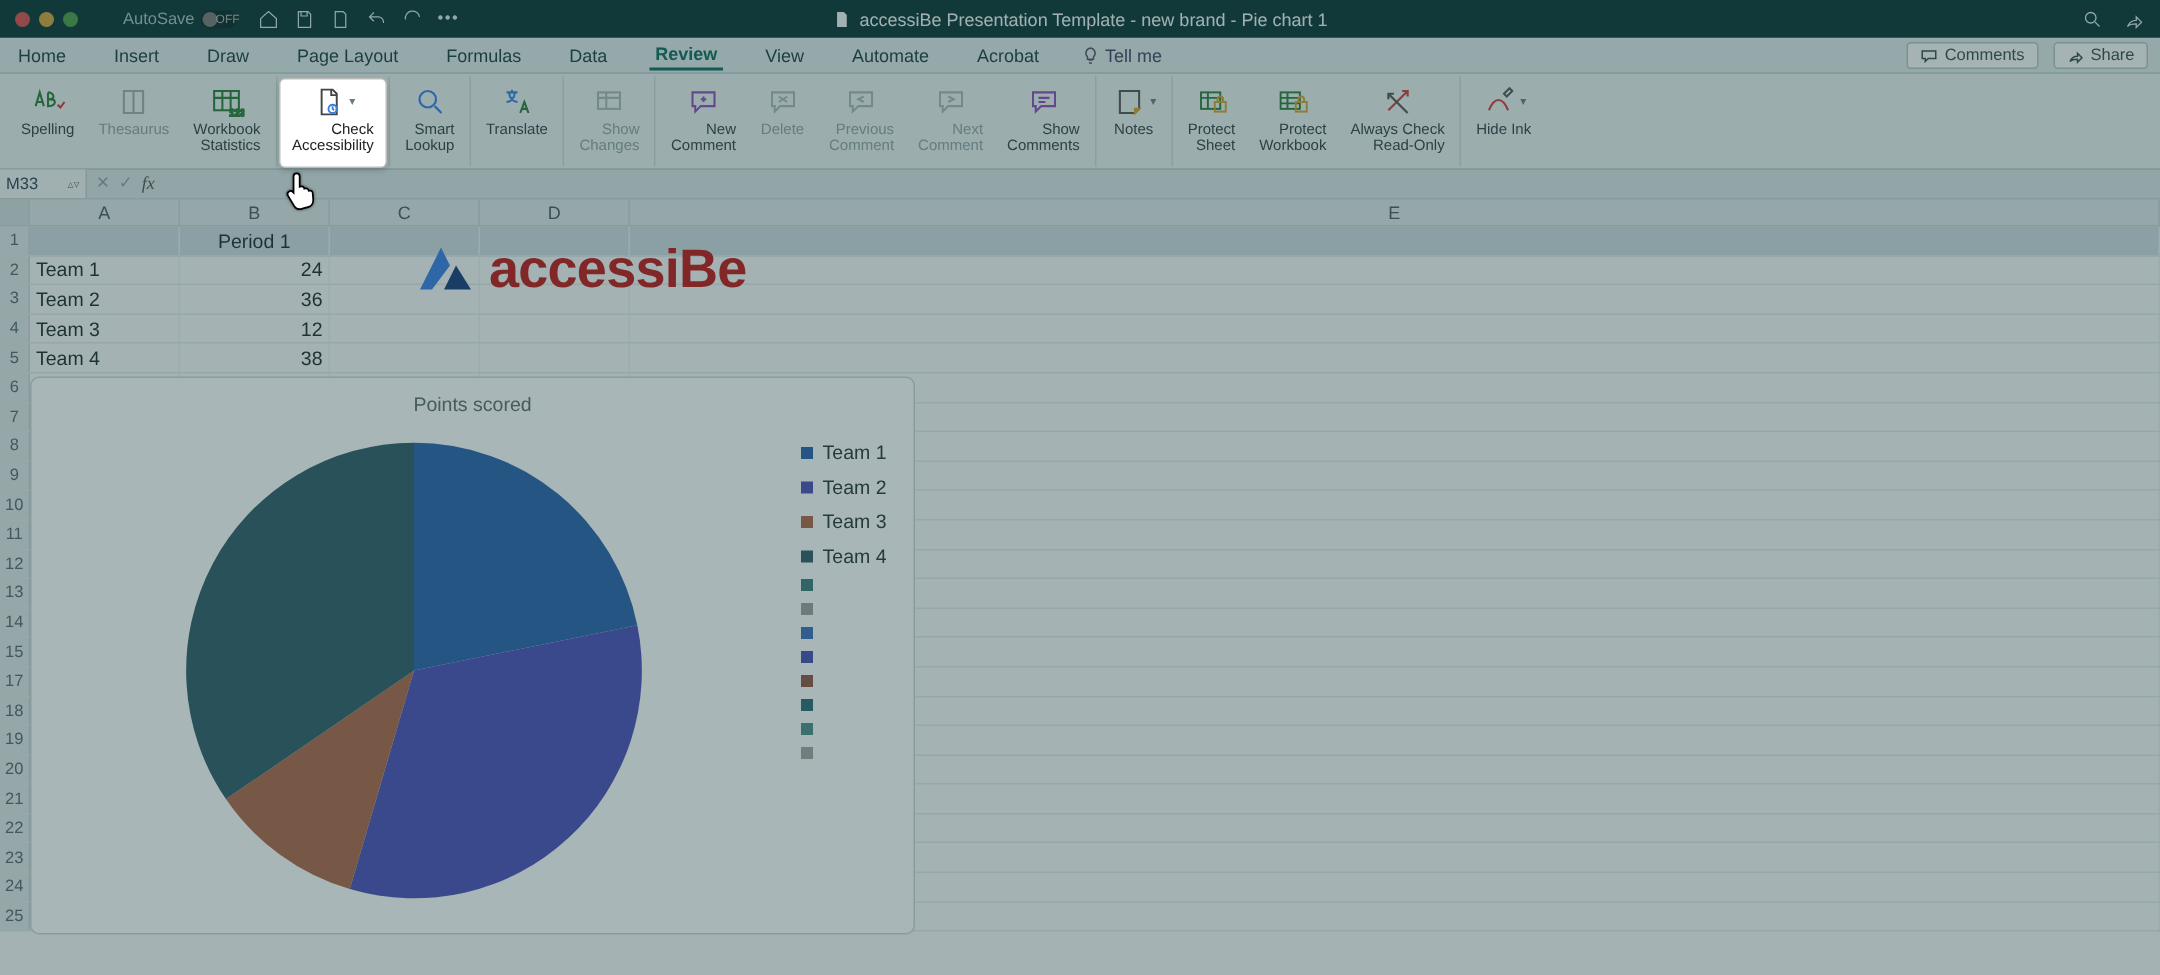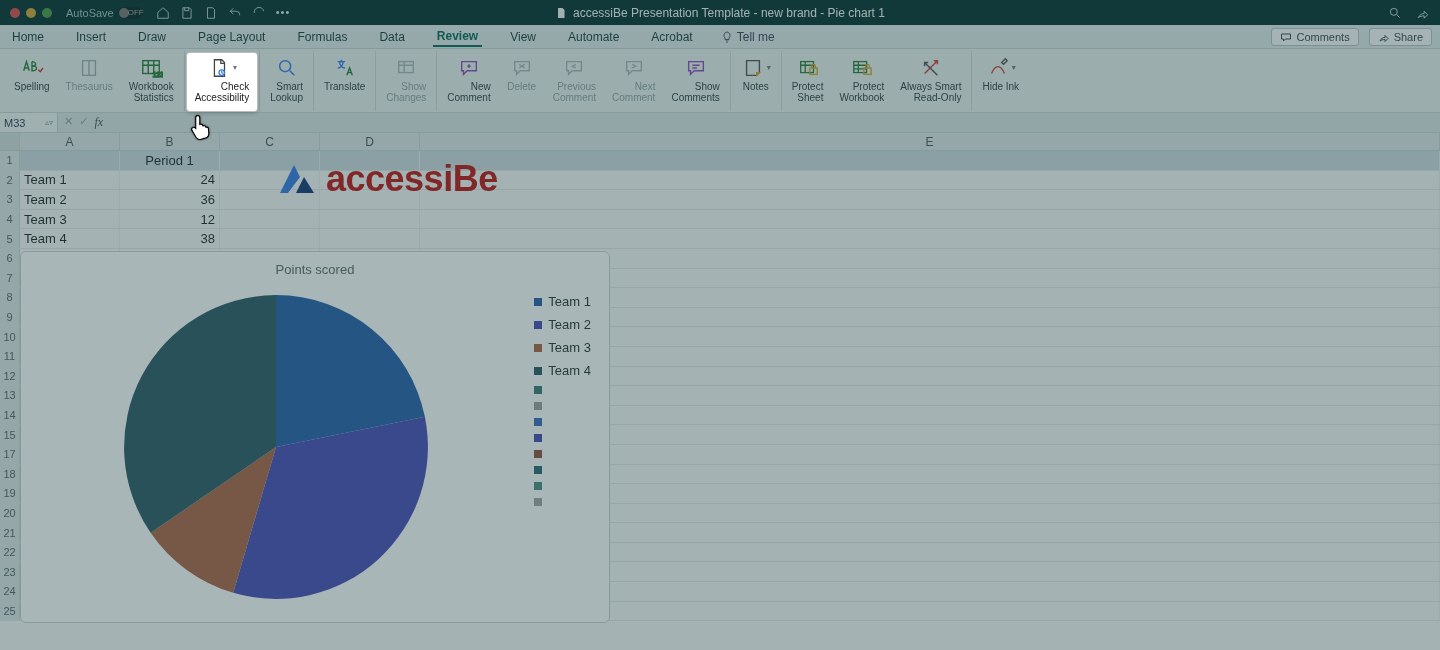--- a/index.html
+++ b/index.html
@@ -6,21 +6,21 @@
 html, body { width: 1440px; height: 650px; overflow: hidden; background: #1a4d4d; position: relative; }
 
 
 .dim-overlay { position: absolute; inset: 0; background: rgba(28,60,64,0.35); pointer-events: none; z-index: 500; }
 
 
 .titlebar { height: 25px; background: #0c3838; display: flex; align-items: center; padding: 0 10px; color: #aaccc8; font-size: 11px; position: relative; }
 .traffic { display: flex; gap: 6px; }
 .traffic span { width: 10px; height: 10px; border-radius: 50%; display:inline-block; }
 .tl-red { background:#d15050; } .tl-yellow{background:#c9a23c;} .tl-green{background:#4a9a4a;}
-.autosave { margin-left: 14px; display:flex; align-items:center; gap:4px; color:#9ebeba; }
+.autosave { margin-left: 30px; display:flex; align-items:center; gap:4px; color:#9ebeba; }
 .autosave .toggle { width:24px; height:12px; background:#0a2a2a; border-radius:6px; display:flex; align-items:center; padding:1px; }
 .autosave .toggle .knob{ width:10px;height:10px;border-radius:50%;background:#777; margin-left:0;}
 .autosave .off { font-size:8px; color:#aaa; margin-left:-18px; }
 .title-icons { margin-left: 12px; display:flex; gap:10px; color:#cfe2df; }
 .title-icons svg{width:14px;height:14px;stroke:#cfe2df;fill:none;stroke-width:1.4;}
 .doc-title { position:absolute; left:50%; transform:translateX(-50%); display:flex; align-items:center; gap:6px; color:#e8f0ef; font-size:12px;}
 .doc-title svg{width:12px;height:14px;fill:#e8f0ef;}
 .title-right { margin-left:auto; display:flex; gap:14px; color:#cfe2df;}
 .title-right svg{width:14px;height:14px;stroke:#cfe2df;fill:none;stroke-width:1.5;}
 
@@ -337,21 +337,21 @@
         <div class="lbl">Protect
 Workbook</div>
       </div>
     <div class="rbtn">
         <div class="ic">
           <svg viewBox="0 0 24 24" fill="none" stroke="#c94040" stroke-width="1.6">
             <path d="M5 18l14-14M15 4h4v4"></path>
             <path stroke="#555" d="M5 6l14 14M5 10V6h4"></path>
           </svg>
         </div>
-        <div class="lbl">Always Smart
+        <div class="lbl">Always Check
 Read-Only</div>
       </div>
   </div>
   <div class="rgroup" style="border-right:none;">
     <div class="rbtn">
         <div class="ic">
           <svg viewBox="0 0 24 24" fill="none" stroke="#555" stroke-width="1.5">
             <path d="M5 18c4-10 10-10 14 0" stroke="#c94040"></path>
             <path d="M16 6l4-4 2 2-4 4z"></path>
           </svg>

